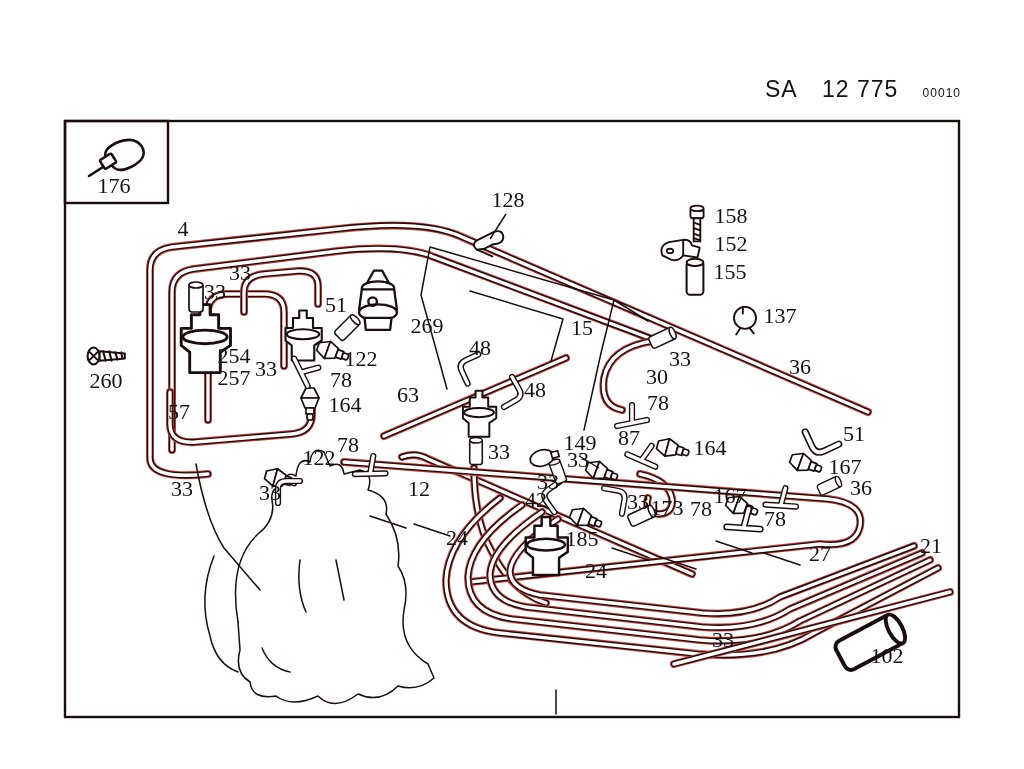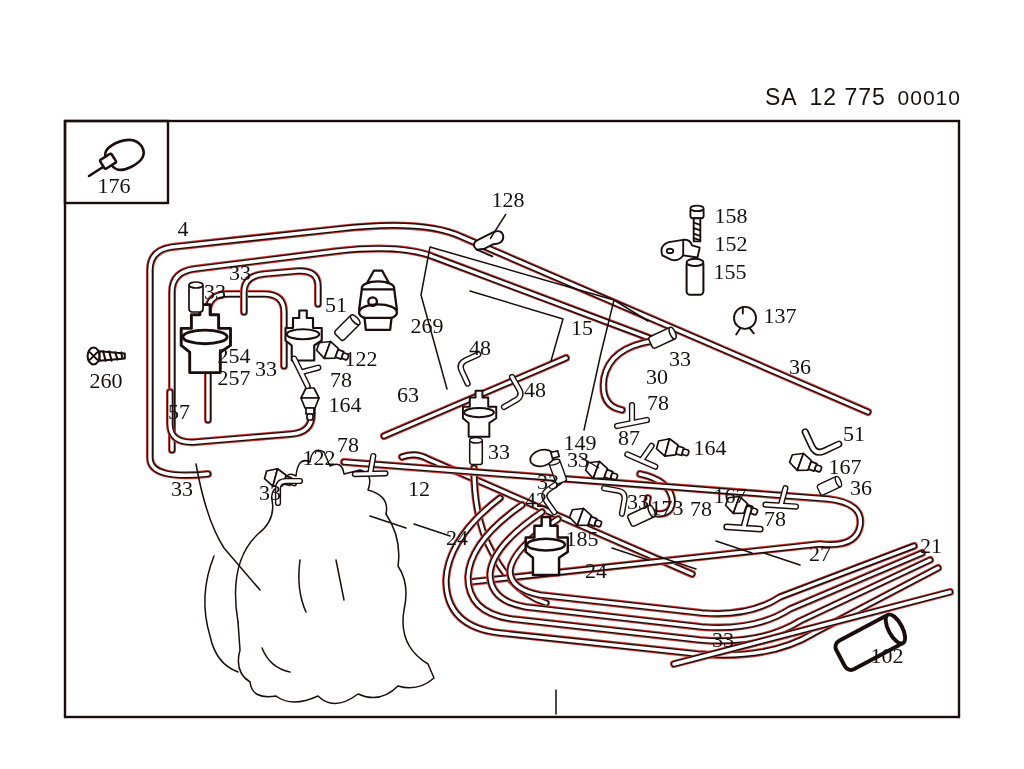--- a/index.html
+++ b/index.html
@@ -1,21 +1,21 @@
 <!DOCTYPE html>
 <html><head>
 <meta charset="utf-8">
 <style>
   html,body{margin:0;padding:0;background:#fff;}
   .stage{position:relative;width:1024px;height:769px;background:#ffffff;overflow:hidden;
          font-family:"Liberation Serif", serif;}
-  .hdr{position:absolute;top:84px;left:765px;width:196px;display:flex;align-items:baseline;
+  .hdr{position:absolute;top:76px;left:765px;width:196px;display:flex;align-items:baseline;
        justify-content:space-between;font-family:"Liberation Sans", sans-serif;color:#171010;}
   .hdr .code{font-size:23px;letter-spacing:1px;}
-  .hdr .sheet{font-size:21px;letter-spacing:1px;}
+  .hdr .sheet{font-size:12px;letter-spacing:1px;}
   svg{position:absolute;top:0;left:0;}
   .frame{fill:none;stroke:#1b0d0c;stroke-width:2.4;}
   .tr{stroke:#cf3a34;stroke-width:8;fill:none;stroke-linecap:round;stroke-linejoin:round;}
   .tb{stroke:#1b0d0c;stroke-width:6.2;fill:none;stroke-linecap:round;stroke-linejoin:round;}
   .tw{stroke:#ffffff;stroke-width:3.4;fill:none;stroke-linecap:round;stroke-linejoin:round;}
   .ln{stroke:#1b0d0c;stroke-width:1.5;fill:none;stroke-linecap:round;stroke-linejoin:round;}
   .sym{stroke:#1b0d0c;stroke-width:1.7;fill:#ffffff;stroke-linejoin:round;stroke-linecap:round;}
   .symn{stroke:#1b0d0c;stroke-width:1.7;fill:none;stroke-linejoin:round;stroke-linecap:round;}
   .part-label{font-family:"Liberation Serif", serif;font-size:22px;fill:#171010;text-anchor:middle;}
   .leader{stroke:#1b0d0c;stroke-width:1.4;}

